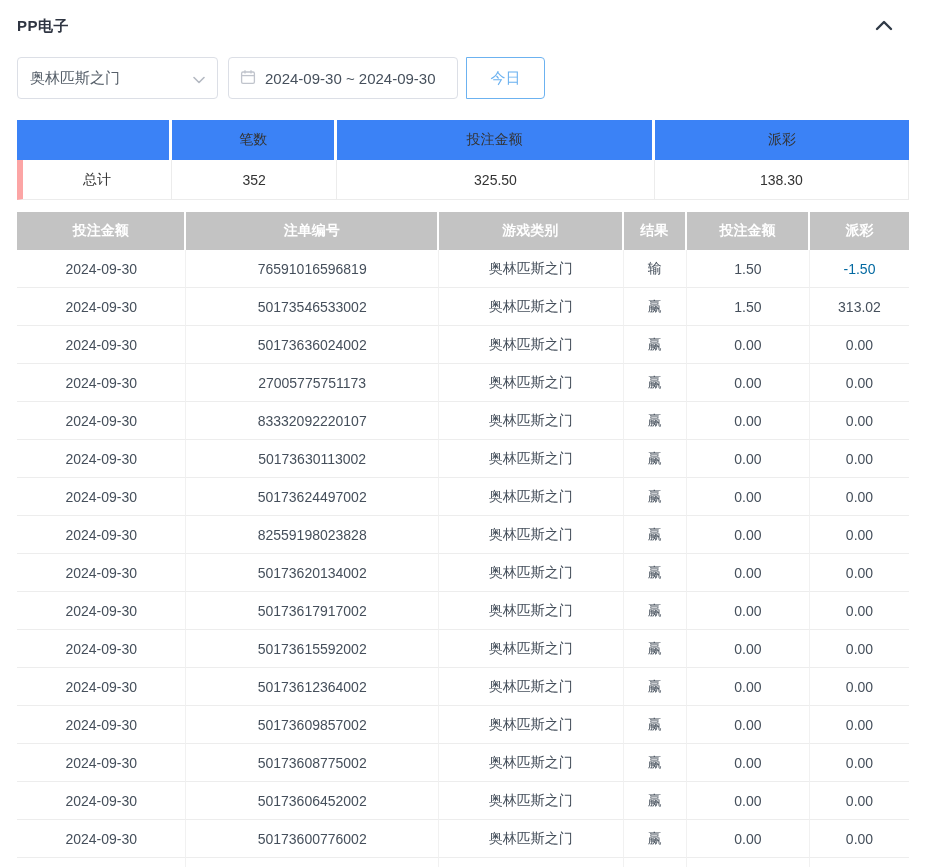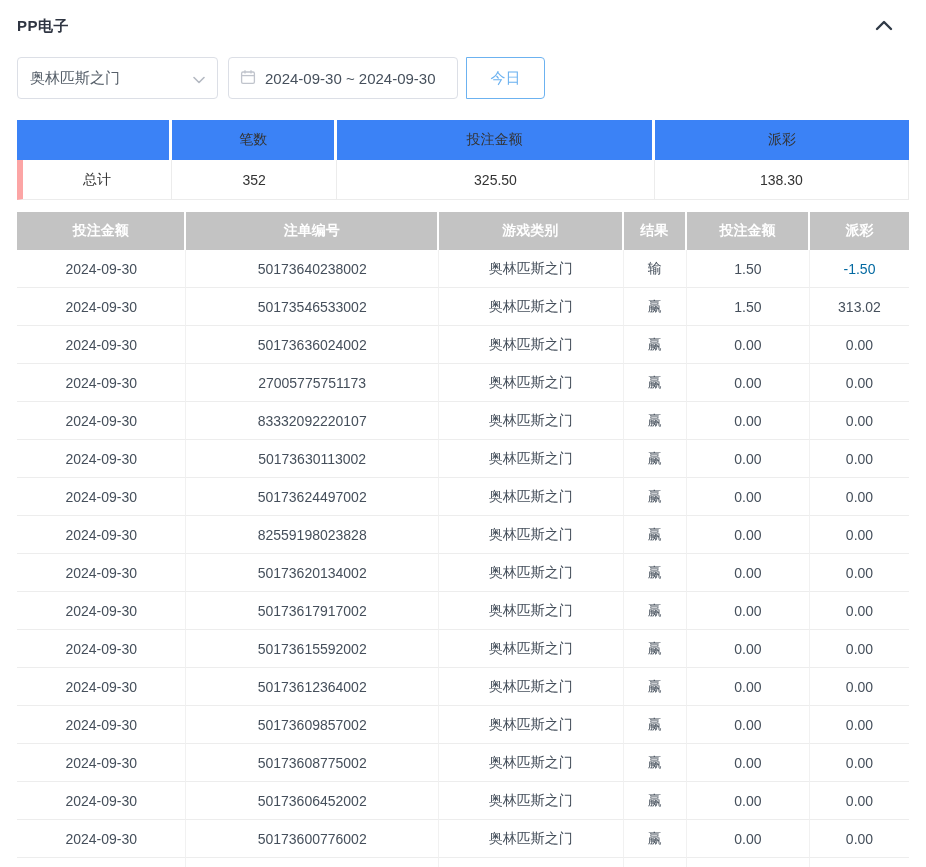--- a/index.html
+++ b/index.html
@@ -137,21 +137,21 @@
         <th>游戏类别</th>
         <th>结果</th>
         <th>投注金额</th>
         <th>派彩</th>
       </tr>
     </thead>
     <tbody>
 
         <tr>
           <td>2024-09-30</td>
-          <td>50173640238002</td>
+          <td>76591016596819</td>
           <td>奥林匹斯之门</td>
           <td>输</td>
           <td>1.50</td>
           <td class="negative">-1.50</td>
         </tr>
 
         <tr>
           <td>2024-09-30</td>
           <td>50173546533002</td>
           <td>奥林匹斯之门</td>

